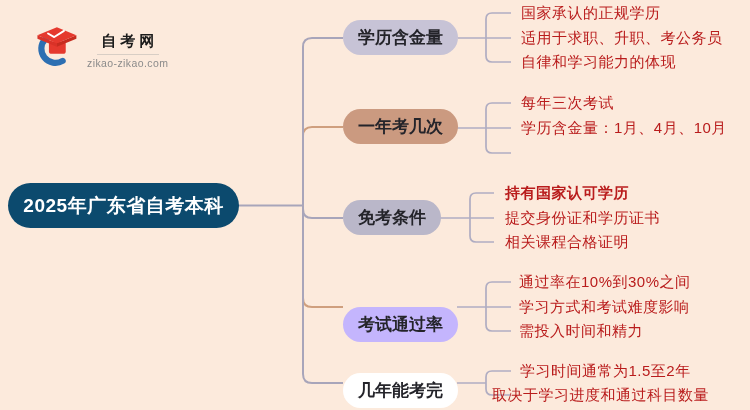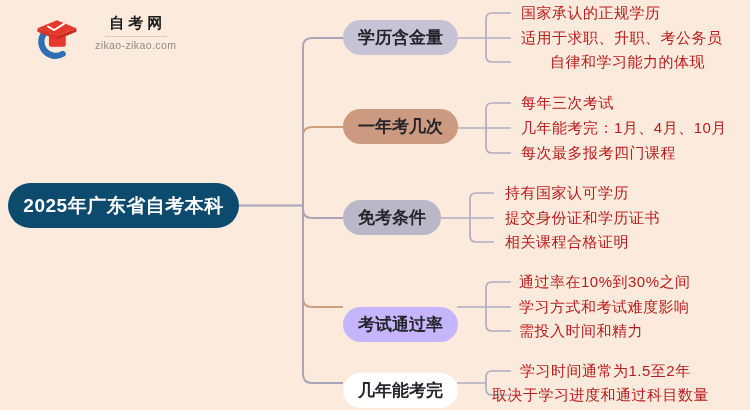--- a/index.html
+++ b/index.html
@@ -6,21 +6,21 @@
   body{
     width:750px;height:410px;overflow:hidden;
     background:#fceadc;
     font-family:"Liberation Sans","DejaVu Sans",sans-serif;
     position:relative;
   }
   .stage{position:absolute;inset:0;}
   svg.connectors{position:absolute;left:0;top:0;pointer-events:none;}
 
   
-  .logo{position:absolute;left:33px;top:14px;display:flex;align-items:flex-start;gap:16px;}
+  .logo{position:absolute;left:33px;top:21px;display:flex;align-items:flex-end;gap:8px;}
   .logo-icon{width:46px;height:48px;display:block;}
   .logo-text{display:flex;flex-direction:column;align-items:center;}
   .logo-name{font-size:15px;font-weight:bold;color:#1b1b1b;letter-spacing:4px;white-space:nowrap;padding-left:4px;}
   .logo-divider{width:62px;height:1px;background:#d8cec5;margin:3px 0 2px 0;}
   .logo-url{font-size:10.5px;color:#8b8b8b;letter-spacing:0.4px;white-space:nowrap;}
 
   
   .root-pill{
     position:absolute;left:8px;top:183px;width:231px;height:45px;
     background:#0c4a6e;border-radius:23px;
@@ -91,27 +91,26 @@
   <div class="root-pill">2025年广东省自考本科</div>
 
   <div class="branch-pill pill-b1">一年考几次</div>
   <div class="branch-pill pill-b0">学历含金量</div>
   <div class="branch-pill pill-b2">免考条件</div>
   <div class="branch-pill pill-b3">考试通过率</div>
   <div class="branch-pill pill-b4">几年能考完</div>
 
   <div class="leaf" style="left:521px;top:13px;">国家承认的正规学历</div>
   <div class="leaf" style="left:521px;top:38px;">适用于求职、升职、考公务员</div>
-  <div class="leaf" style="left:550px;top:62px;">自律和学习能力的体现</div>
+  <div class="leaf" style="left:521px;top:62px;">自律和学习能力的体现</div>
 
   <div class="leaf" style="left:521px;top:103px;">每年三次考试</div>
-  <div class="leaf" style="left:521px;top:128px;">几年能考完：1月、4月、10月</div>
-  <div class="leaf" style="left:521px;top:153px;">每次最多报考四门课程</div>
+  <div class="leaf" style="left:521px;top:128px;">学历含金量：1月、4月、10月</div>
 
-  <div class="leaf" style="left:505px;top:193px;">持有国家认可学历</div>
+  <div class="leaf" style="left:505px;top:193px;font-weight:bold;">持有国家认可学历</div>
   <div class="leaf" style="left:505px;top:218px;">提交身份证和学历证书</div>
   <div class="leaf" style="left:505px;top:242px;">相关课程合格证明</div>
 
   <div class="leaf" style="left:519px;top:282px;">通过率在10%到30%之间</div>
   <div class="leaf" style="left:519px;top:307px;">学习方式和考试难度影响</div>
   <div class="leaf" style="left:519px;top:331px;">需投入时间和精力</div>
 
   <div class="leaf" style="left:520px;top:371px;">学习时间通常为1.5至2年</div>
   <div class="leaf" style="left:492px;top:395px;">取决于学习进度和通过科目数量</div>
 

